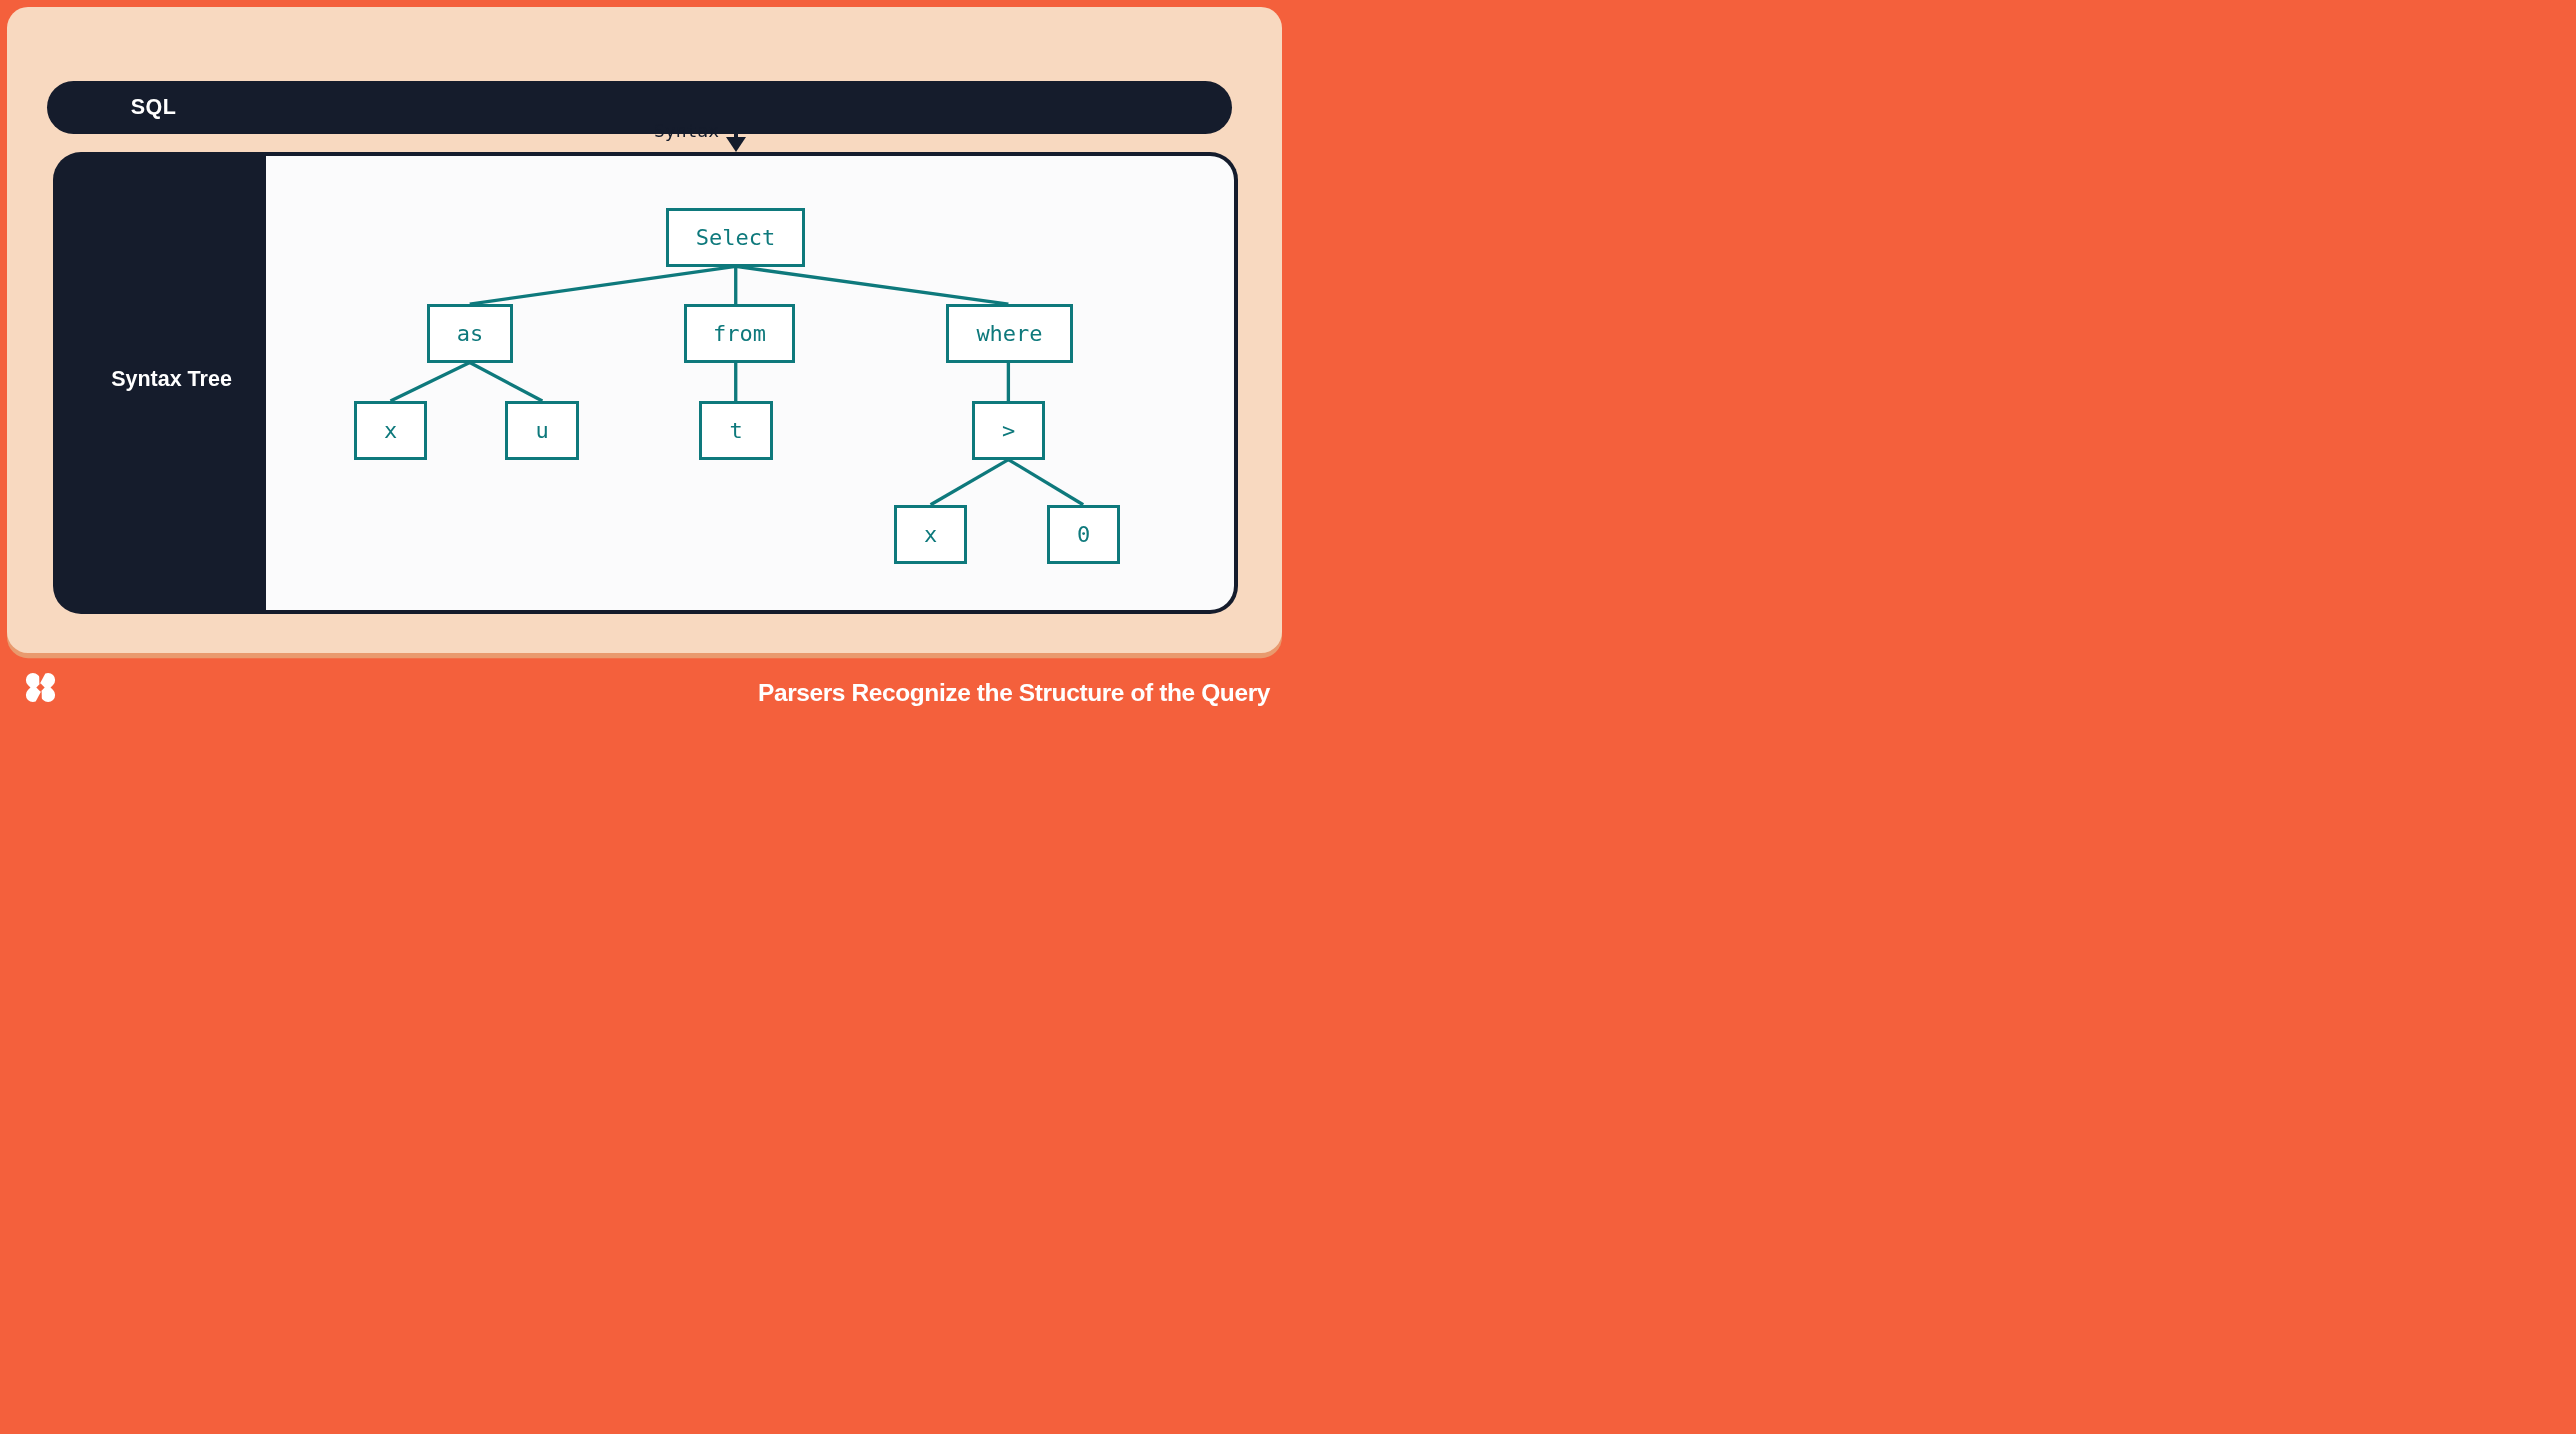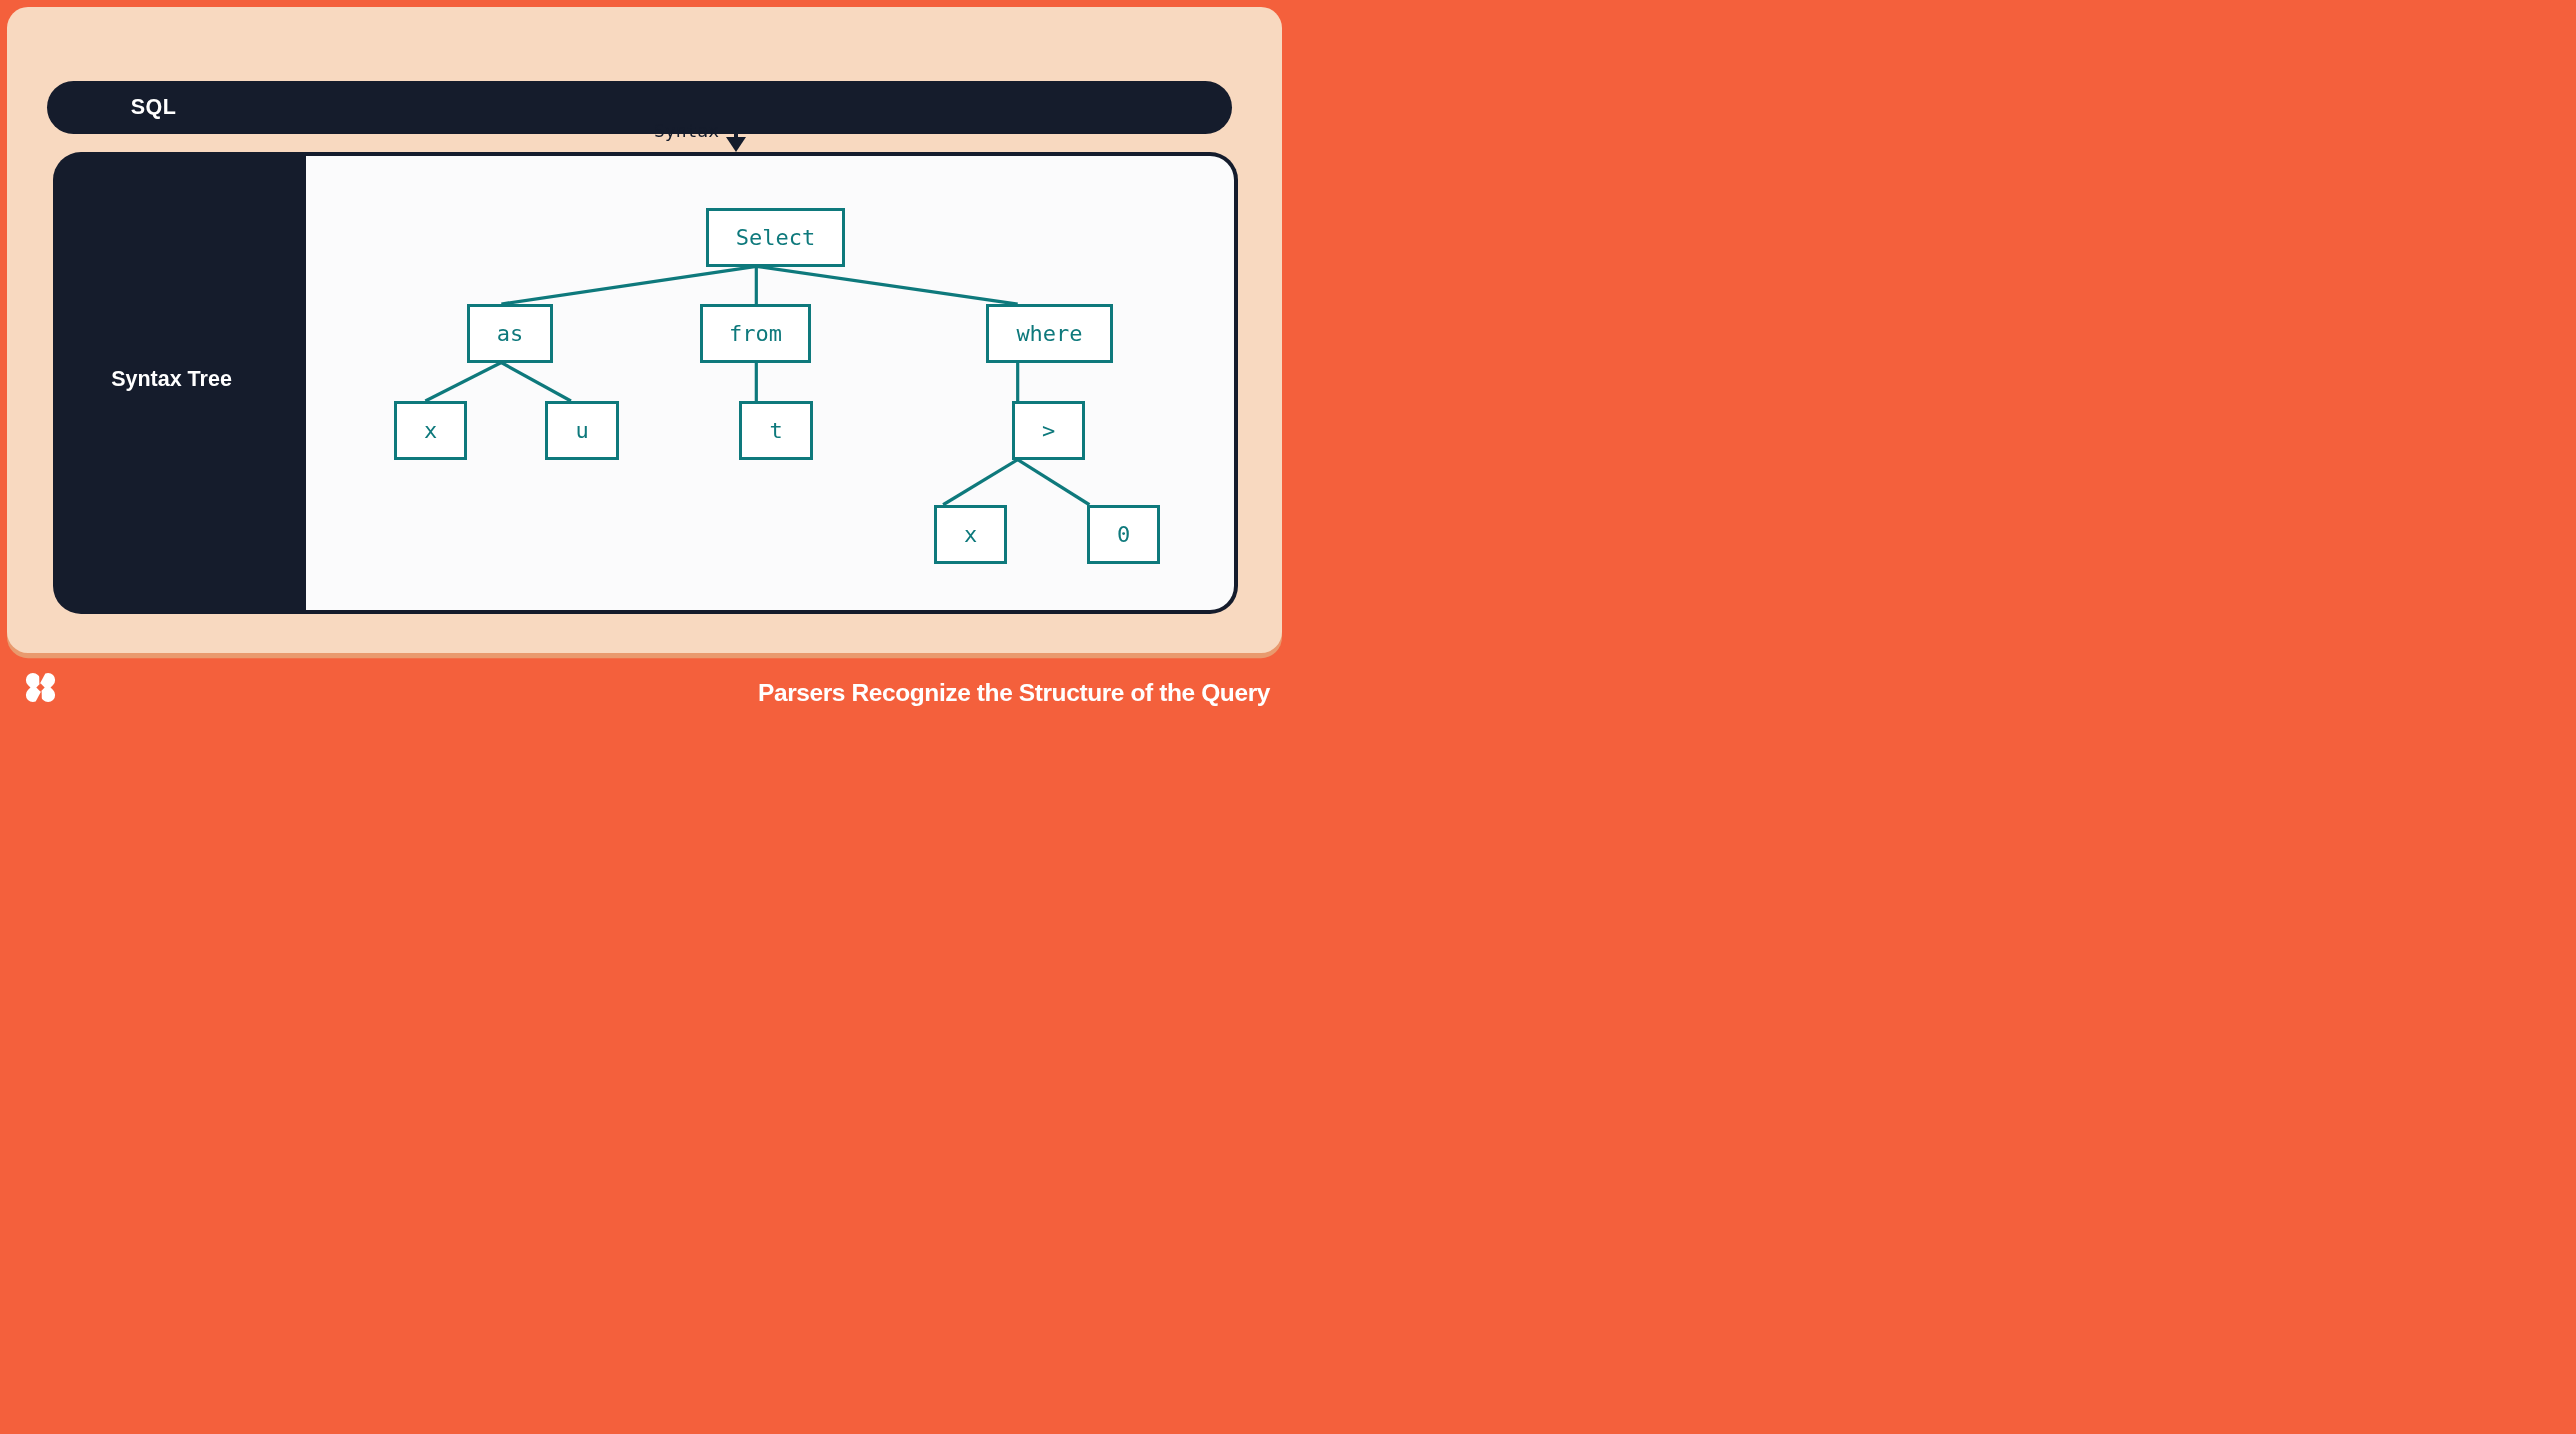--- a/index.html
+++ b/index.html
@@ -78,21 +78,20 @@
   .tree-panel-label{
     position:absolute;left:0;top:0;width:213px;height:455px;
     display:flex;align-items:center;justify-content:center;
     color:#fff;font-size:21.5px;font-weight:bold;padding-left:24px;
   }
   .tree-canvas{
     position:absolute;left:213px;top:3.7px;right:4.4px;bottom:3.7px;
     background:var(--panel-white);
     border-radius:0 24px 24px 0;
     overflow:hidden;
-    margin-left:40px;
   }
   .tree-edges{position:absolute;left:0;top:0;width:100%;height:100%;}
   .tree-node{
     position:absolute;
     background:var(--box-white);
     border:3px solid var(--teal);
     display:flex;align-items:center;justify-content:center;
     font-family:"DejaVu Sans Mono","Liberation Mono",monospace;
     font-size:22px;color:var(--teal);
   }
@@ -134,21 +133,21 @@
           <line x1="275" y1="279" x2="168" y2="331" stroke="var(--teal)" stroke-width="4.5"></line>
           <line x1="275" y1="279" x2="373" y2="331" stroke="var(--teal)" stroke-width="4.5"></line>
           <line x1="634" y1="279" x2="634" y2="331" stroke="var(--teal)" stroke-width="4.5"></line>
           <line x1="1002" y1="279" x2="1002" y2="331" stroke="var(--teal)" stroke-width="4.5"></line>
           <line x1="1002" y1="410" x2="897" y2="471" stroke="var(--teal)" stroke-width="4.5"></line>
           <line x1="1002" y1="410" x2="1103" y2="471" stroke="var(--teal)" stroke-width="4.5"></line>
         </svg>
 
     <div class="tree-node" style="left: 400px; top: 52px; width: 139px; height: 59px;">Select</div>
         <div class="tree-node" style="left: 161px; top: 148px; width: 86px; height: 59px; text-align: right;">as</div>
-        <div class="tree-node" style="left: 394px; top: 148px; width: 111px; height: 59px;">from</div>
+        <div class="tree-node" style="left: 418px; top: 148px; width: 111px; height: 59px;">from</div>
         <div class="tree-node" style="left: 680px; top: 148px; width: 127px; height: 59px;">where</div>
         <div class="tree-node" style="left: 88px; top: 245px; width: 73px; height: 59px;">x</div>
         <div class="tree-node" style="left: 239px; top: 245px; width: 74px; height: 59px;">u</div>
         <div class="tree-node" style="left: 433px; top: 245px; width: 74px; height: 59px;">t</div>
         <div class="tree-node" style="left: 706px; top: 245px; width: 73px; height: 59px;">&gt;</div>
         <div class="tree-node" style="left: 628px; top: 349px; width: 73px; height: 59px;">x</div>
         <div class="tree-node" style="left: 781px; top: 349px; width: 73px; height: 59px;">0</div>
       </div>
   </div>
 

